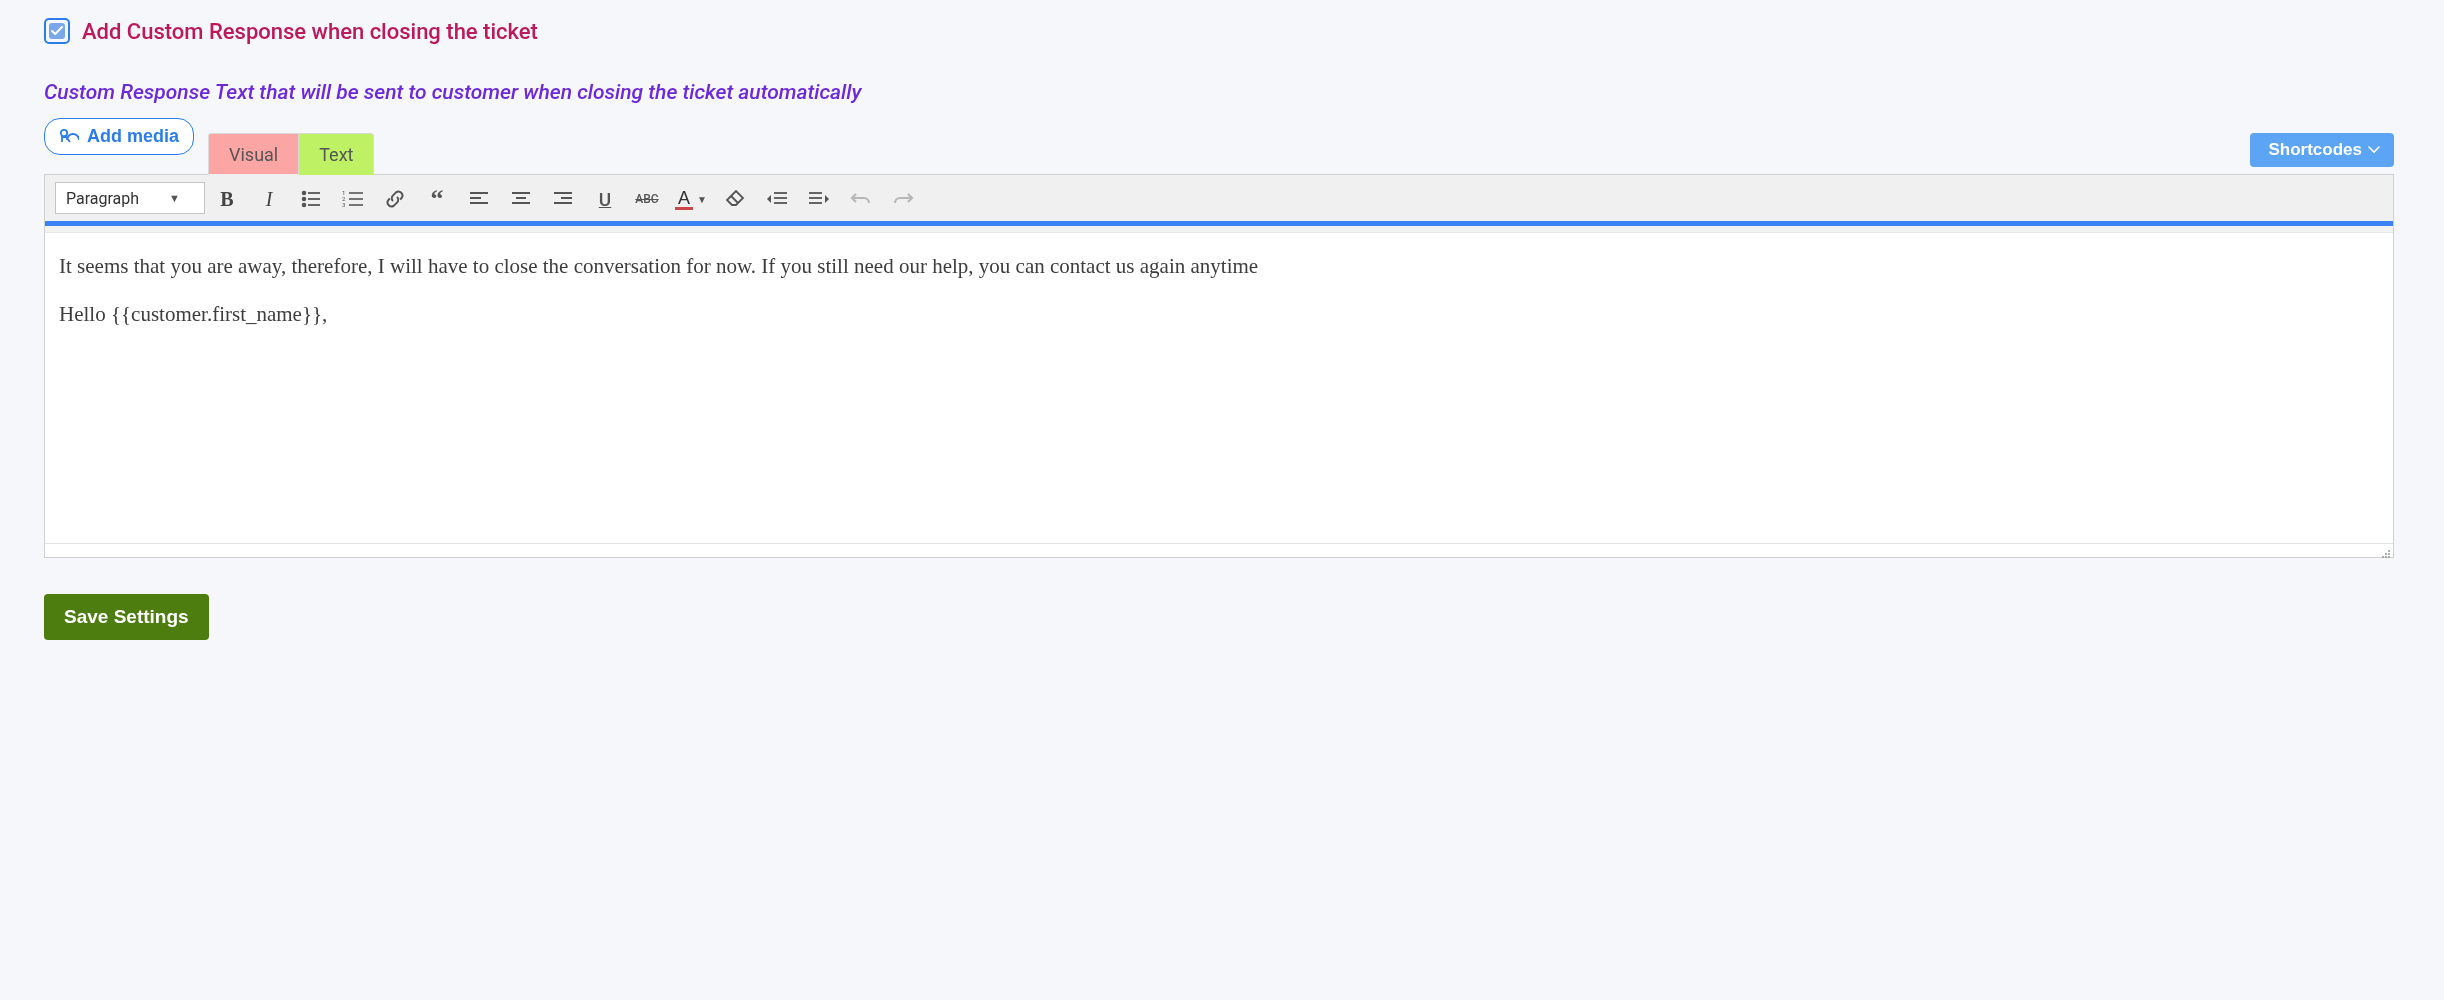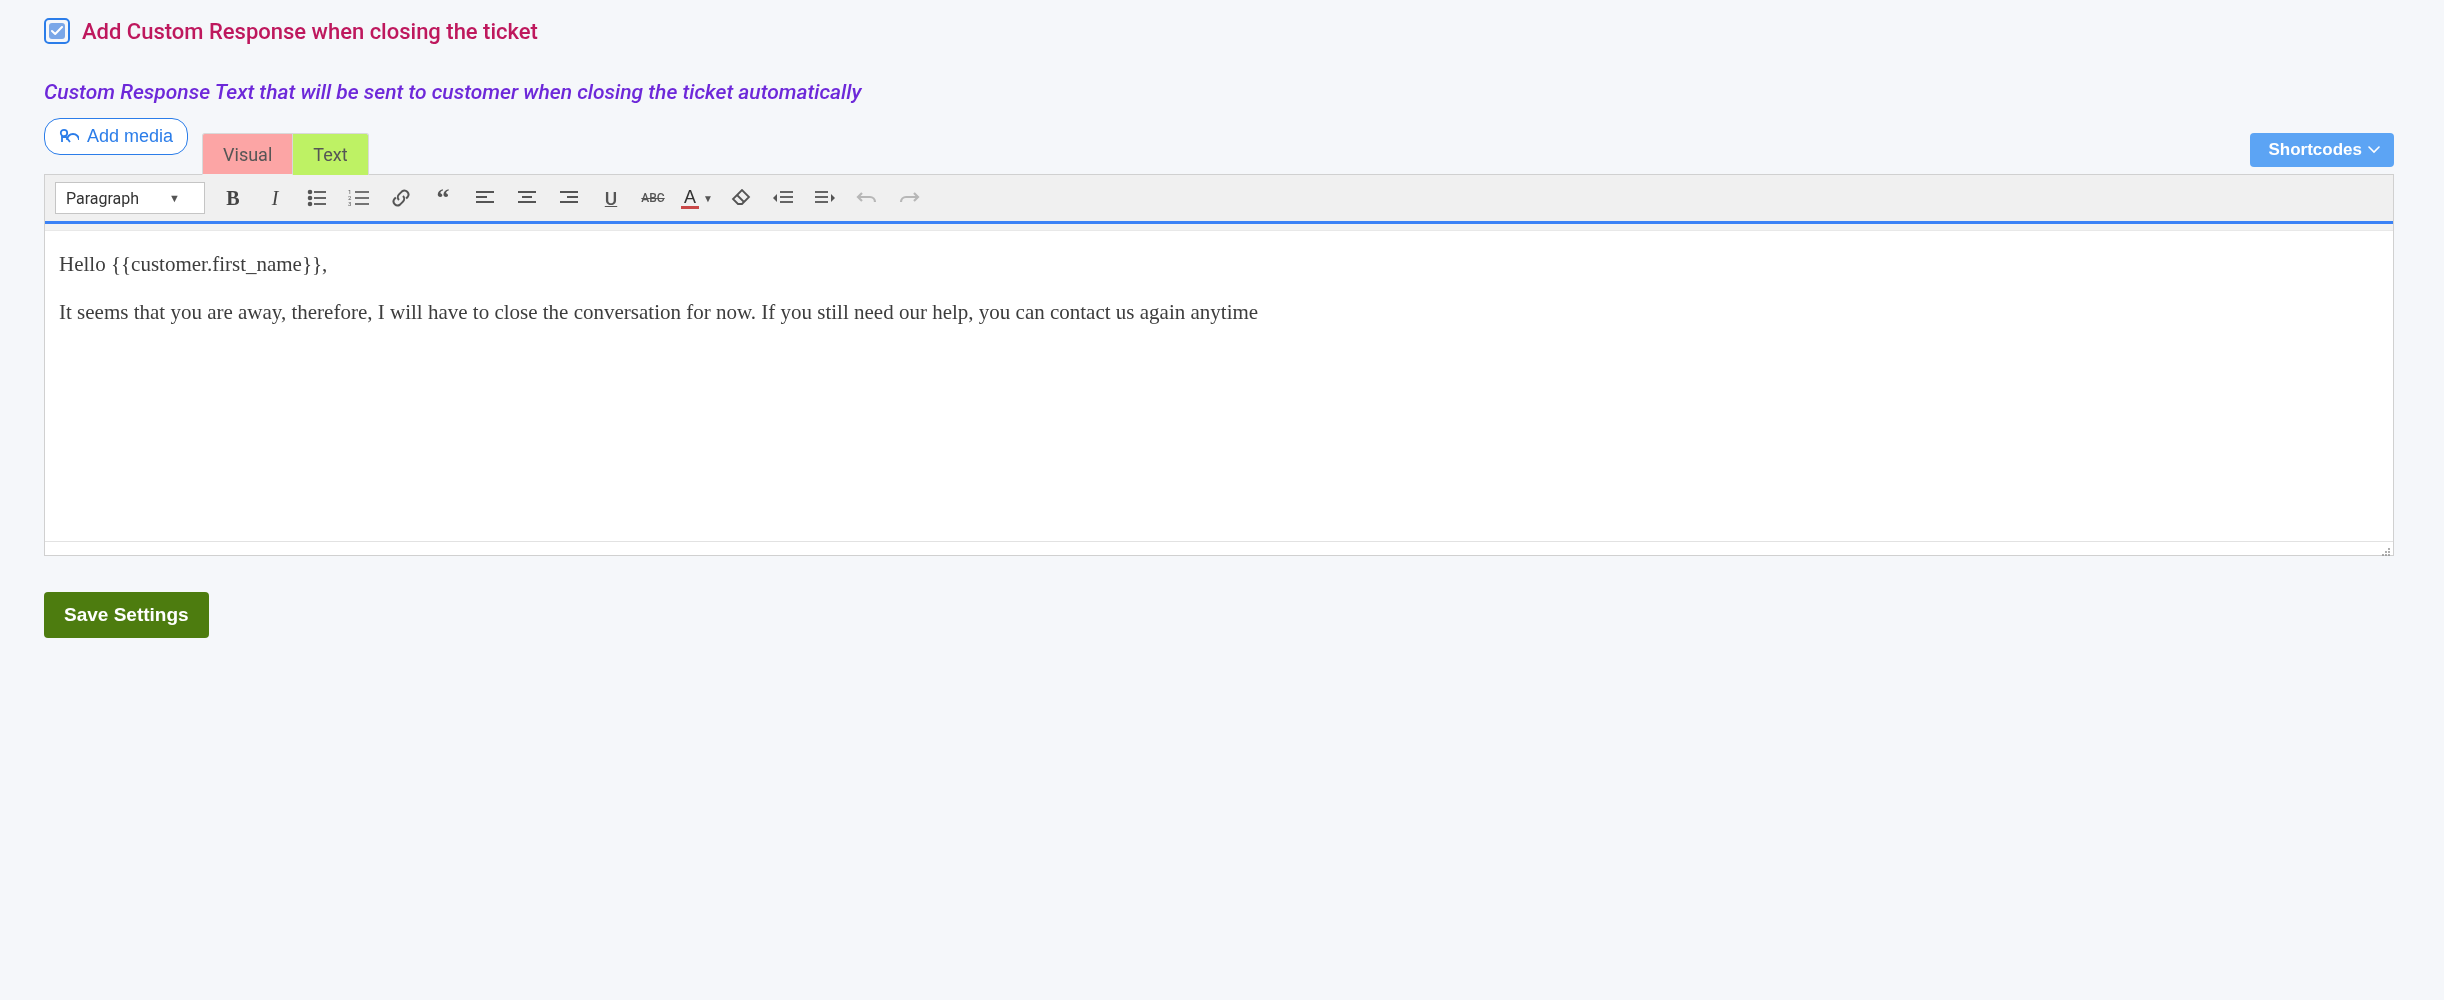--- a/index.html
+++ b/index.html
@@ -62,21 +62,21 @@
     .add-media-btn {
       display: inline-flex;
       align-items: center;
       gap: 8px;
       background: #fff;
       border: 1px solid #2b7de9;
       border-radius: 16px;
       padding: 7px 14px;
       color: #2b7de9;
       font-size: 18px;
-      font-weight: 400;
+      font-weight: 700;
       cursor: pointer;
       margin-bottom: 20px;
     }
     .add-media-btn svg { display:block; }
     .tabset { display: flex; }
     .tab {
       padding: 10px 20px 9px;
       font-size: 18px;
       color: #555;
       background: #bef264;
@@ -108,25 +108,25 @@
       gap: 6px;
       margin-bottom: 8px;
     }
     .shortcodes-btn svg { display:block; }
     .editor-wrap {
       border: 1px solid #d0d0d0;
       background: #fff;
     }
     .toolbar {
       display: flex;
-      align-items: center;
+      align-items: flex-end;
       background: #f0f0f0;
-      border-bottom: 3px solid #3b82f6;
+      border-bottom: 5px solid #3b82f6;
       padding: 7px 10px;
-      gap: 14px;
+      gap: 8px;
     }
     .format-select {
       background: #fff;
       border: 1px solid #c5c5c5;
       height: 32px;
       min-width: 150px;
       padding: 0 24px 0 10px;
       font-size: 16px;
       color: #333;
       position: relative;
@@ -358,22 +358,22 @@
       <span class="tool-btn disabled">
         <svg width="22" height="16" viewBox="0 0 22 16" fill="none" stroke="#b7b7b7" stroke-width="2.2">
           <path d="M16 3 L20 7 L16 11"></path>
             <path d="M20 7 L8 7 A5 5 0 0 0 3 12"></path>
         </svg>
       </span>
     </div>
   </div>
   <div class="spacer-border"></div>
   <div class="content-area">
+    <p>It seems that you are away, therefore, I will have to close the conversation for now. If you still need our help, you can contact us again anytime</p>
     <p>Hello {{customer.first_name}},</p>
-    <p>It seems that you are away, therefore, I will have to close the conversation for now. If you still need our help, you can contact us again anytime</p>
   </div>
   <div class="resize-handle">
     <svg width="12" height="12" viewBox="0 0 12 12">
       <circle cx="10" cy="4" r="0.9" fill="#888"></circle>
       <circle cx="7" cy="7" r="0.9" fill="#888"></circle>
         <circle cx="10" cy="7" r="0.9" fill="#888"></circle>
       <circle cx="4" cy="10" r="0.9" fill="#888"></circle>
         <circle cx="7" cy="10" r="0.9" fill="#888"></circle>
         <circle cx="10" cy="10" r="0.9" fill="#888"></circle>
     </svg>

